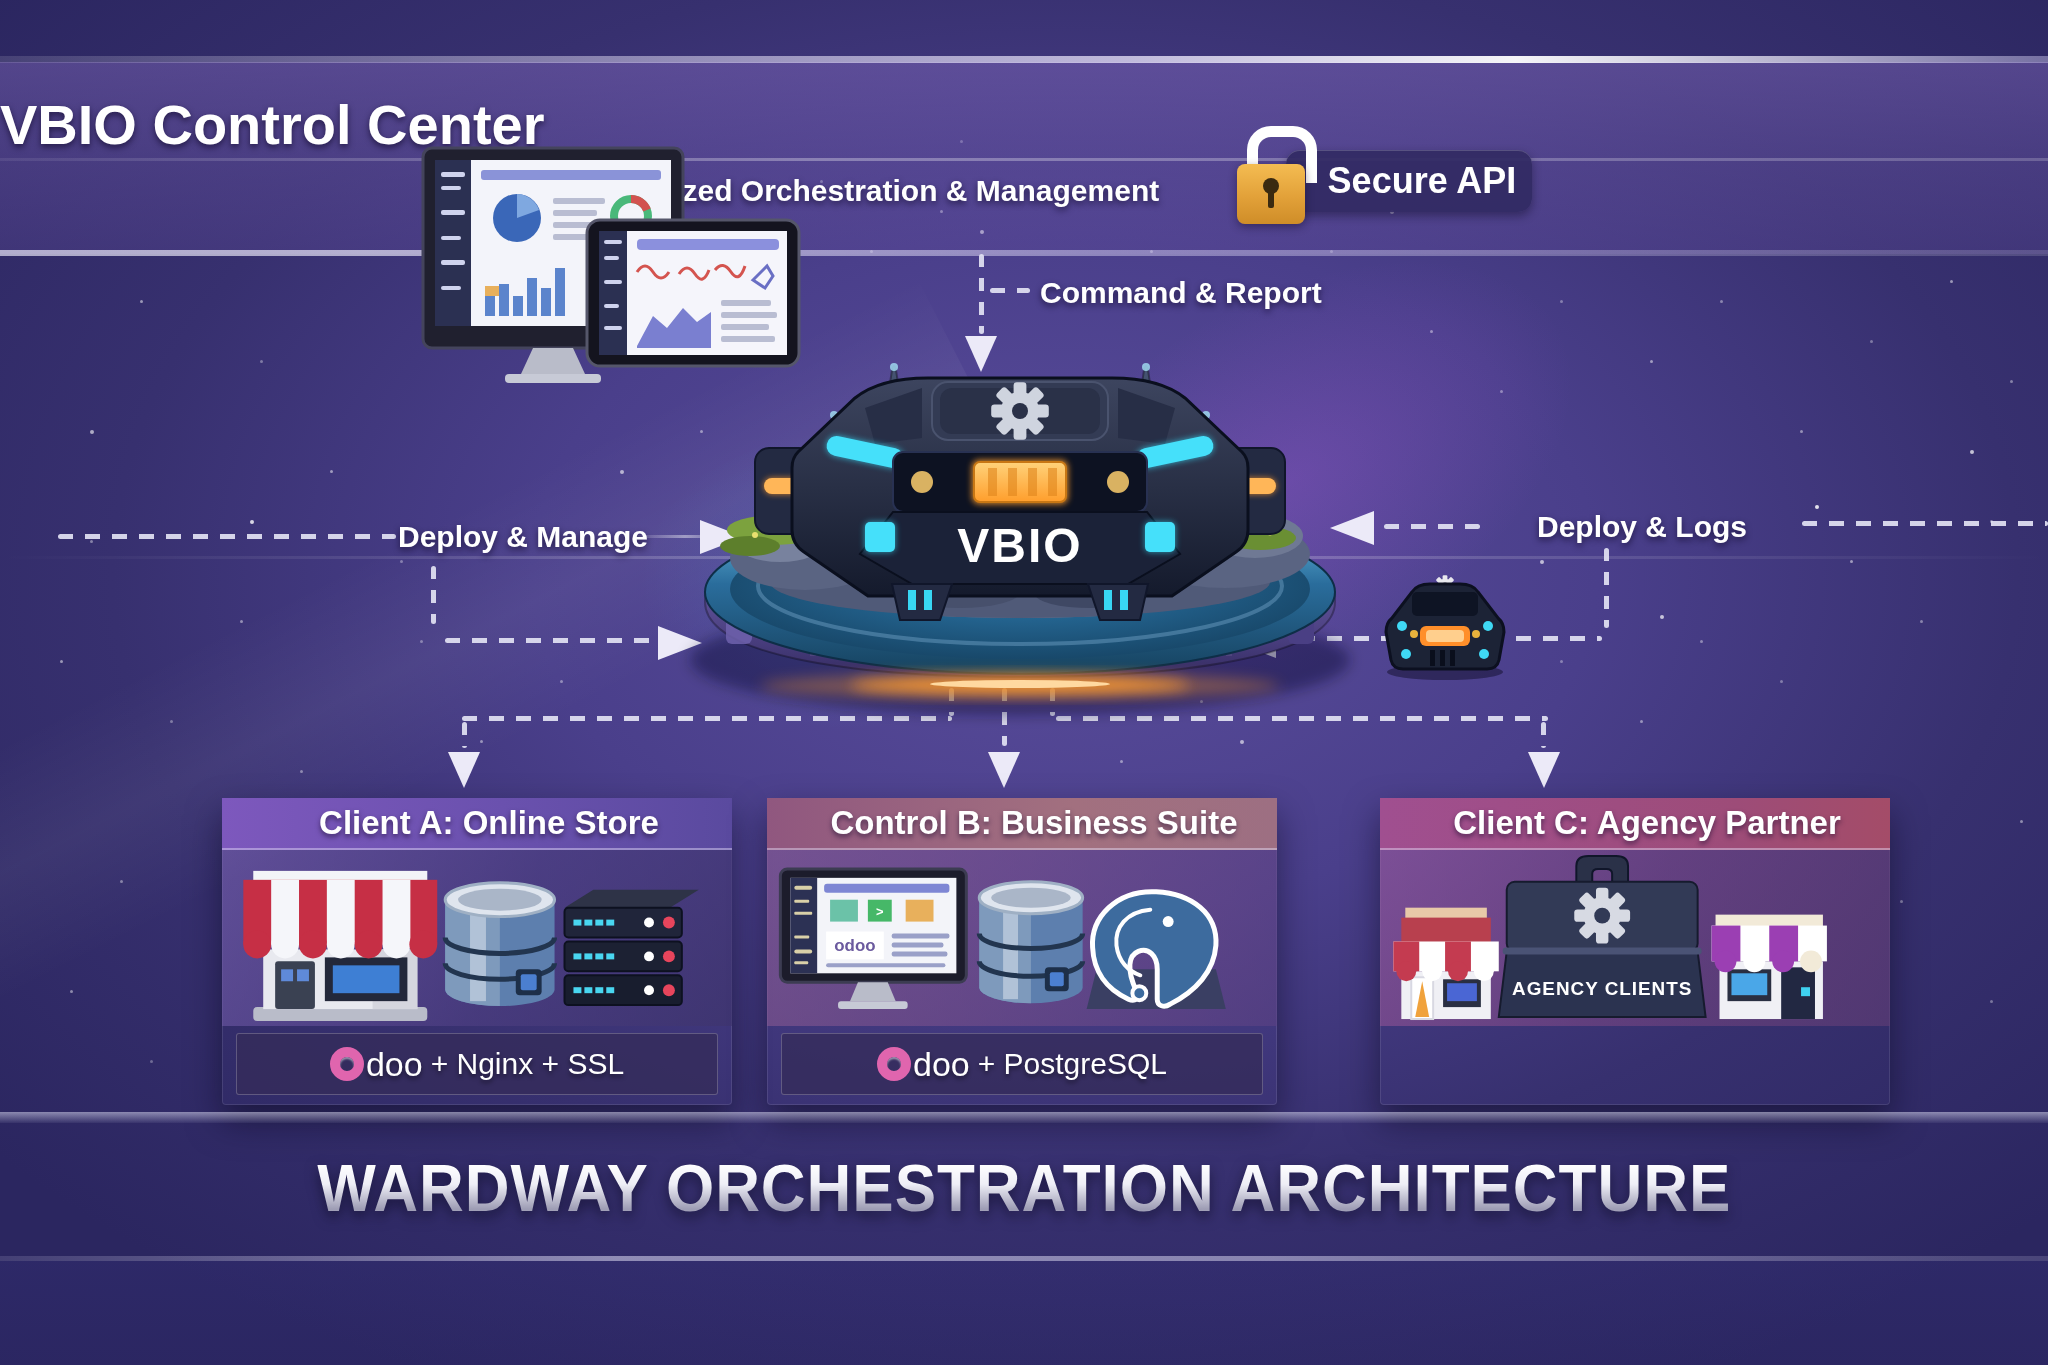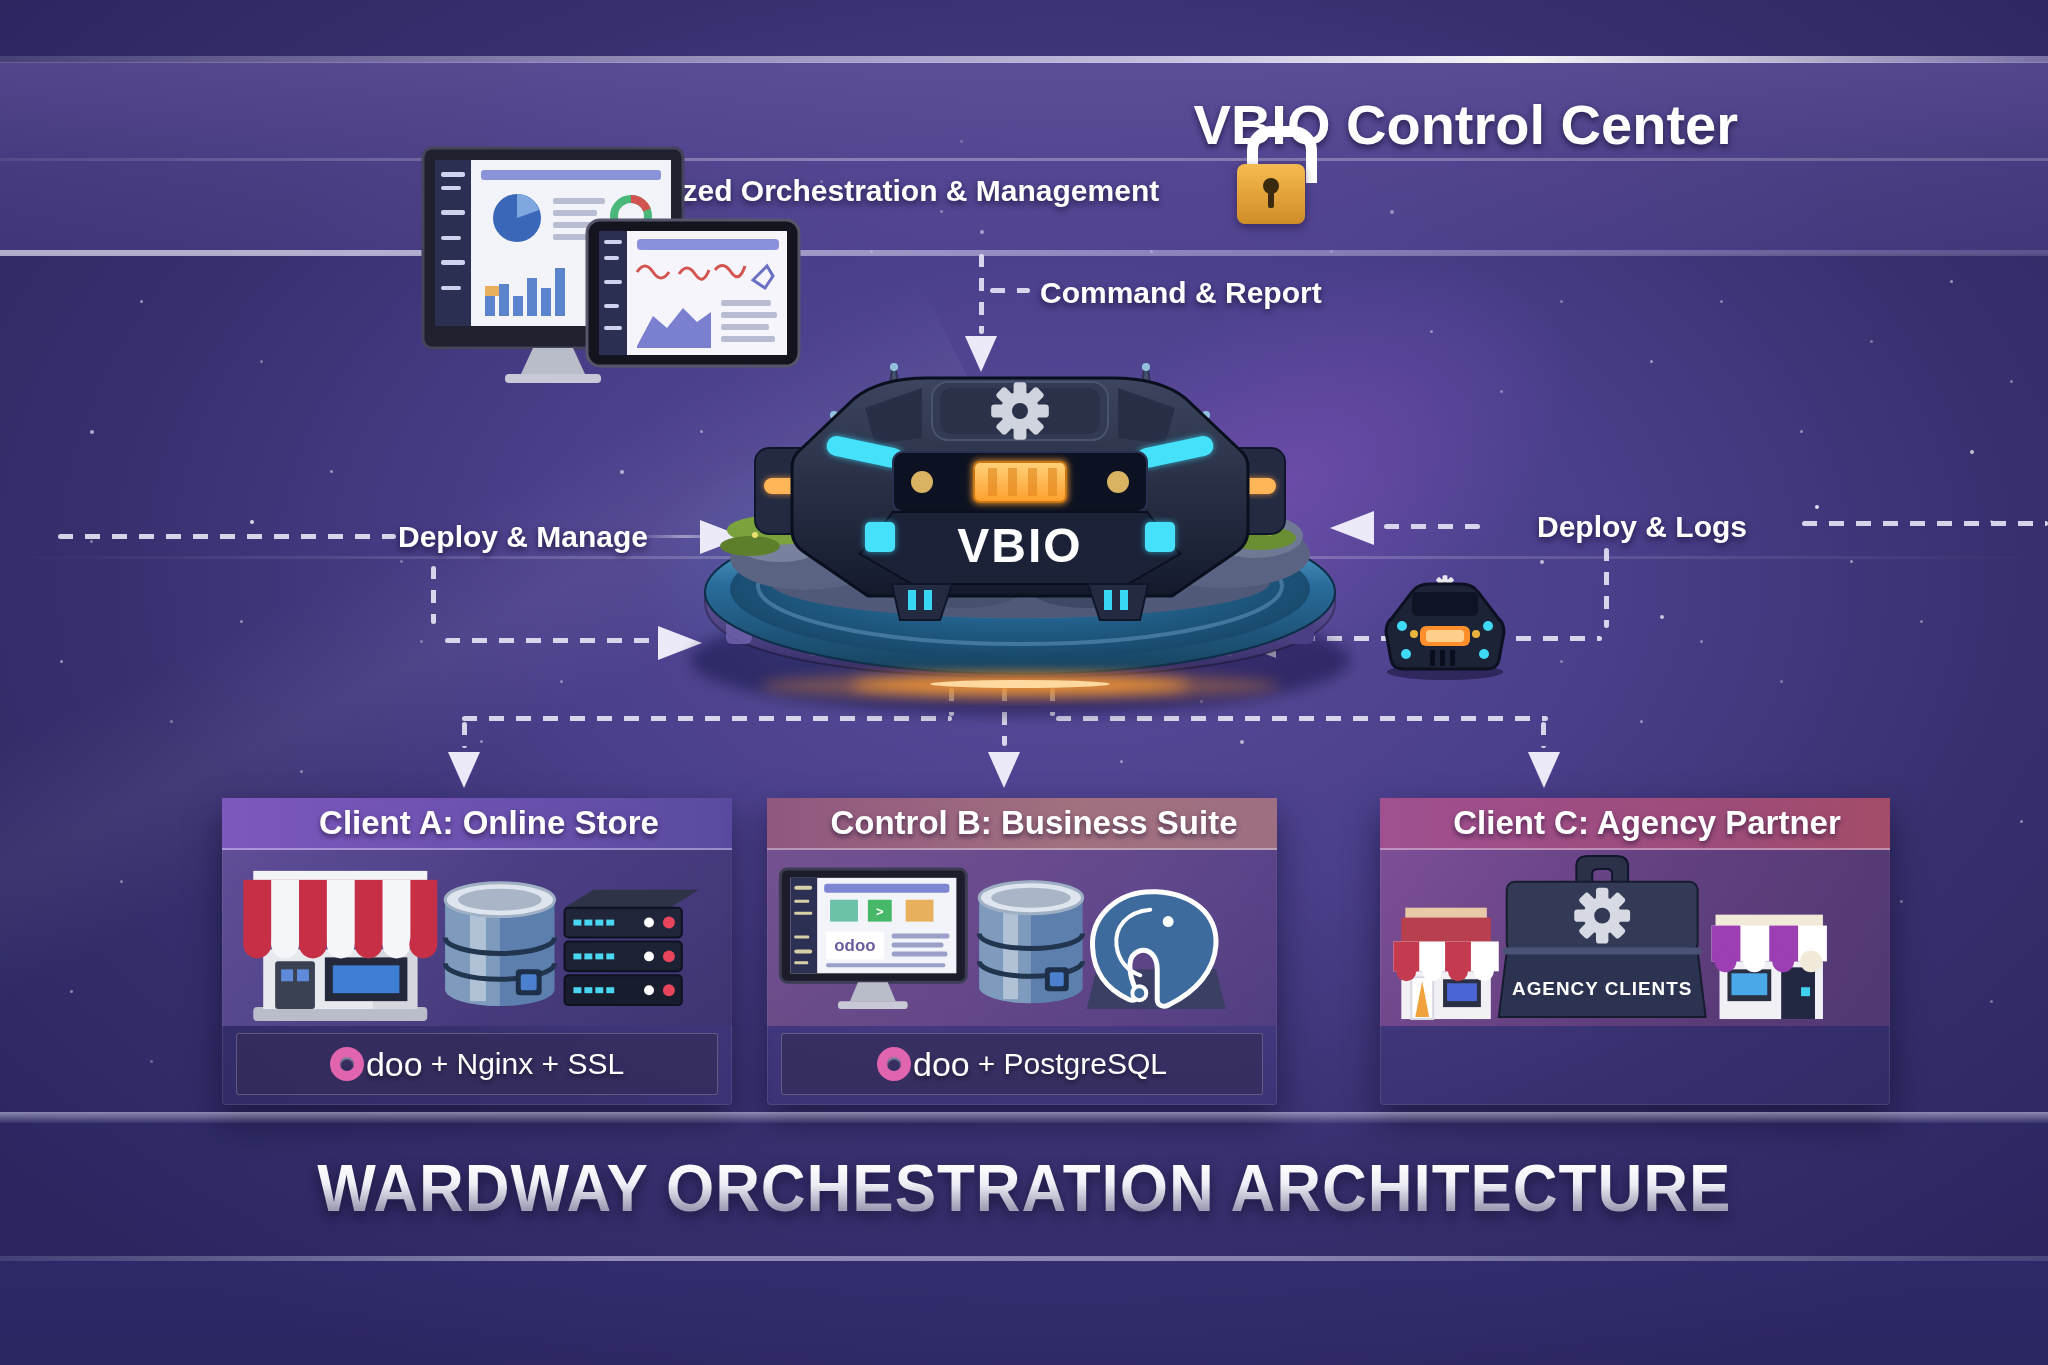--- a/index.html
+++ b/index.html
@@ -108,23 +108,26 @@
   <div class="glow" style="left:980px;top:300px;width:620px;height:360px;background:radial-gradient(closest-side,rgba(170,90,220,.28),rgba(170,90,220,0));transform:rotate(-30deg);"></div>
   <div class="glow" style="left:640px;top:430px;width:420px;height:300px;background:radial-gradient(closest-side,rgba(90,190,255,.18),rgba(90,190,255,0));"></div>
   <div style="position:absolute;left:-260px;top:560px;width:1300px;height:230px;transform:rotate(-27deg);
               background:linear-gradient(180deg,rgba(255,255,255,0),rgba(255,255,255,.05),rgba(255,255,255,0));"></div>
 
   <div class="band" style="top:62px;height:192px;background:linear-gradient(180deg,rgba(136,110,196,.42),rgba(112,90,172,.36) 52%,rgba(95,75,155,.3));"></div>
   <div class="band" style="top:56px;height:7px;background:linear-gradient(90deg,rgba(255,255,255,.12),rgba(235,230,252,.75) 55%,rgba(255,255,255,.95) 74%,rgba(205,200,238,.45));"></div>
   <div class="band" style="top:158px;height:3px;background:linear-gradient(90deg,rgba(255,255,255,.08),rgba(255,255,255,.32) 40%,rgba(255,255,255,.2));"></div>
   <div class="band" style="top:250px;height:6px;background:linear-gradient(90deg,rgba(240,238,252,.65) 18%,rgba(220,215,245,.45) 55%,rgba(255,255,255,.15));"></div>
 
-  <div class="flow-label" style="left:0;top:92px;width:1730px;text-align:right;font-size:56px;padding-left:8px;">VBIO Control Center</div>
+  <div class="flow-label" style="left:0;top:92px;width:1730px;text-align:left;font-size:56px;">VBIO Control Center</div>
   <div class="flow-label" style="left:0;top:174px;width:1730px;text-align:center;font-size:30px;">Centralized Orchestration &amp; Management</div>
 
+  <div class="secure-badge">
+    <span>Secure API</span>
+  </div>
   <div class="lock-shackle"></div>
   <div class="lock-body">
     <div class="lock-key"></div>
     <div class="lock-stem"></div>
   </div>
 
   <svg style="position:absolute;left:415px;top:140px;" width="400" height="250" viewBox="0 0 400 250">
     <g>
       <rect x="8" y="8" width="260" height="200" rx="9" fill="#20202f" stroke="#44445c" stroke-width="3"></rect>
       <rect x="20" y="20" width="236" height="166" fill="#f3f4fa"></rect>

